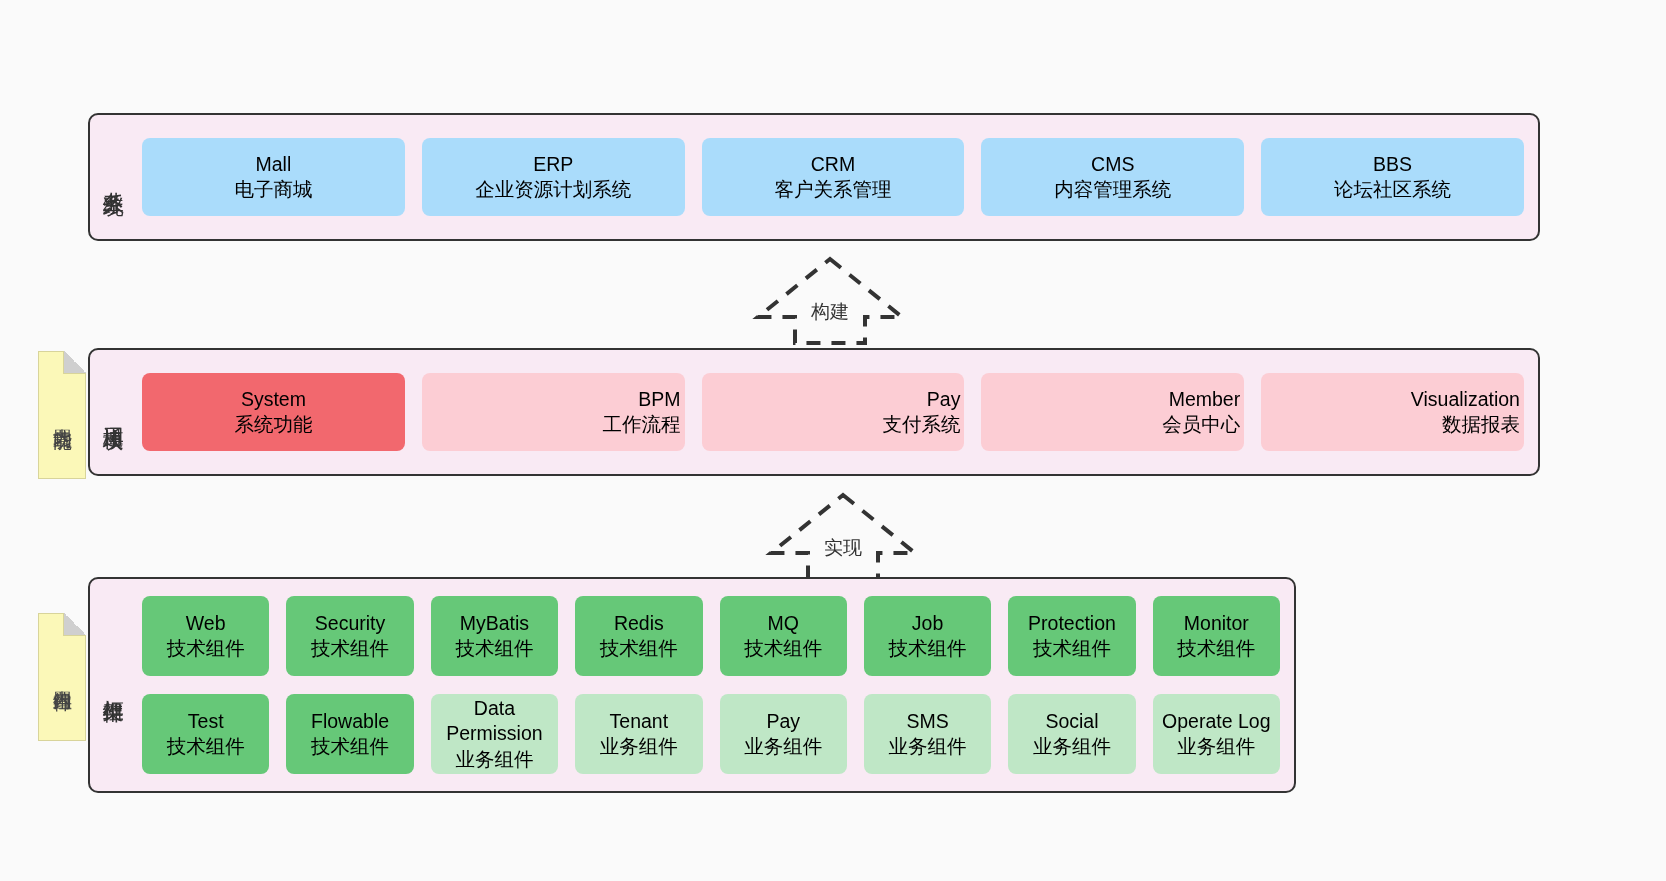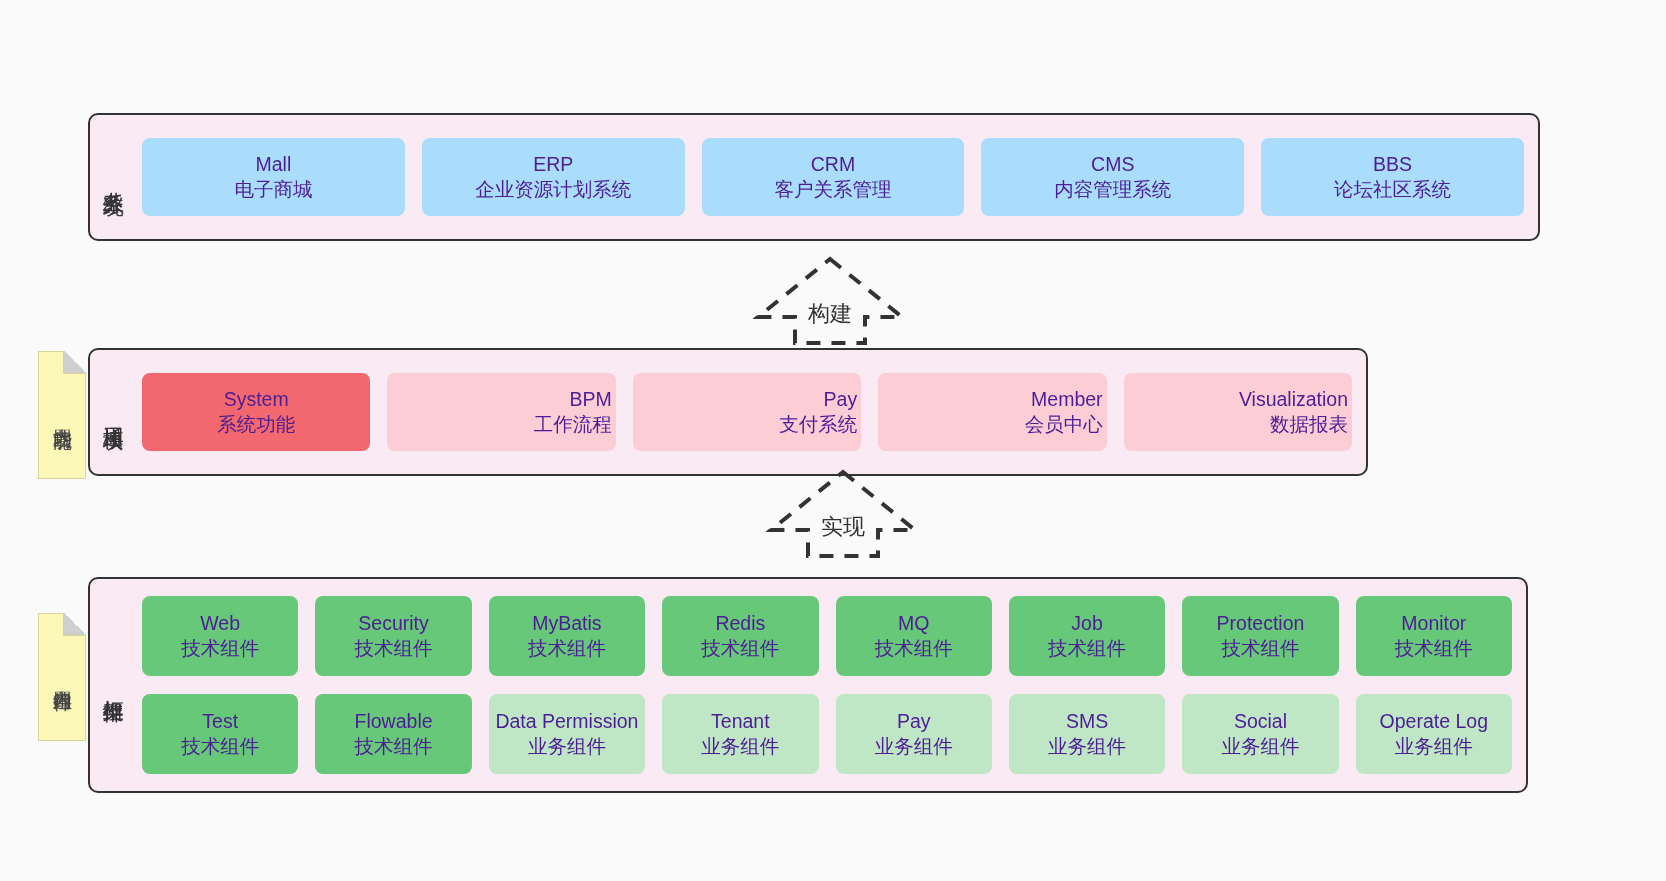--- a/index.html
+++ b/index.html
@@ -72,38 +72,38 @@
     flex: 1 1 0;
     box-sizing: border-box;
     border-radius: 8px;
     display: flex;
     flex-direction: column;
     align-items: center;
     justify-content: center;
     text-align: center;
     font-size: 19.5px;
     line-height: 1.3;
-    color: #4c1d95;
+    color: #000000;
     padding: 6px 4px;
     user-select: none;
   }
   .node .l1 { display: block; }
   .node .l2 { display: block; }
 
   
   .c-blue        { background: #aadcfb; }
   .c-red-strong  { background: #f2686e; }
   .c-red-soft    { background: #fccdd4; align-items: flex-end; }
   .c-green-strong{ background: #66c878; }
   .c-green-soft  { background: #bfe7c6; }
 
   
   #layer-business { left: 88px;  top: 113px; width: 1452px; height: 128px; }
-  #layer-common   { left: 88px;  top: 348px; width: 1280px; height: 128px; }
-  #layer-frame    { left: 88px;  top: 577px; width: 1440px; height: 216px; }
+  #layer-common   { left: 88px;  top: 348px; width: 1452px; height: 128px; }
+  #layer-frame    { left: 88px;  top: 577px; width: 1208px; height: 216px; }
 
   #layer-business .node-row { height: 78px; }
   #layer-common   .node-row { height: 78px; }
   #layer-frame    .node-row { height: 80px; }
 
   
   .note {
     position: absolute;
     box-sizing: border-box;
     width: 48px;
@@ -148,29 +148,29 @@
   #note-builtin-features  { left: 38px; top: 351px; height: 128px; }
   #note-builtin-components{ left: 38px; top: 613px; height: 128px; }
 
   
   .arrow-wrap {
     position: absolute;
     width: 150px;
     height: 90px;
   }
   #arrow-build   { left: 755px; top: 255px; }
-  #arrow-impl    { left: 768px; top: 468px; }
+  #arrow-impl    { left: 768px; top: 491px; }
 
   .arrow-wrap svg { display: block; width: 150px; height: 90px; overflow: visible; }
   .arrow-label {
     position: absolute;
     left: 0; right: 0;
     top: 44px;
     text-align: center;
-    font-size: 22px;
+    font-size: 19px;
     color: #333333;
     user-select: none;
     pointer-events: none;
   }
 </style>
 </head>
 <body>
 
 <div id="canvas">
 

